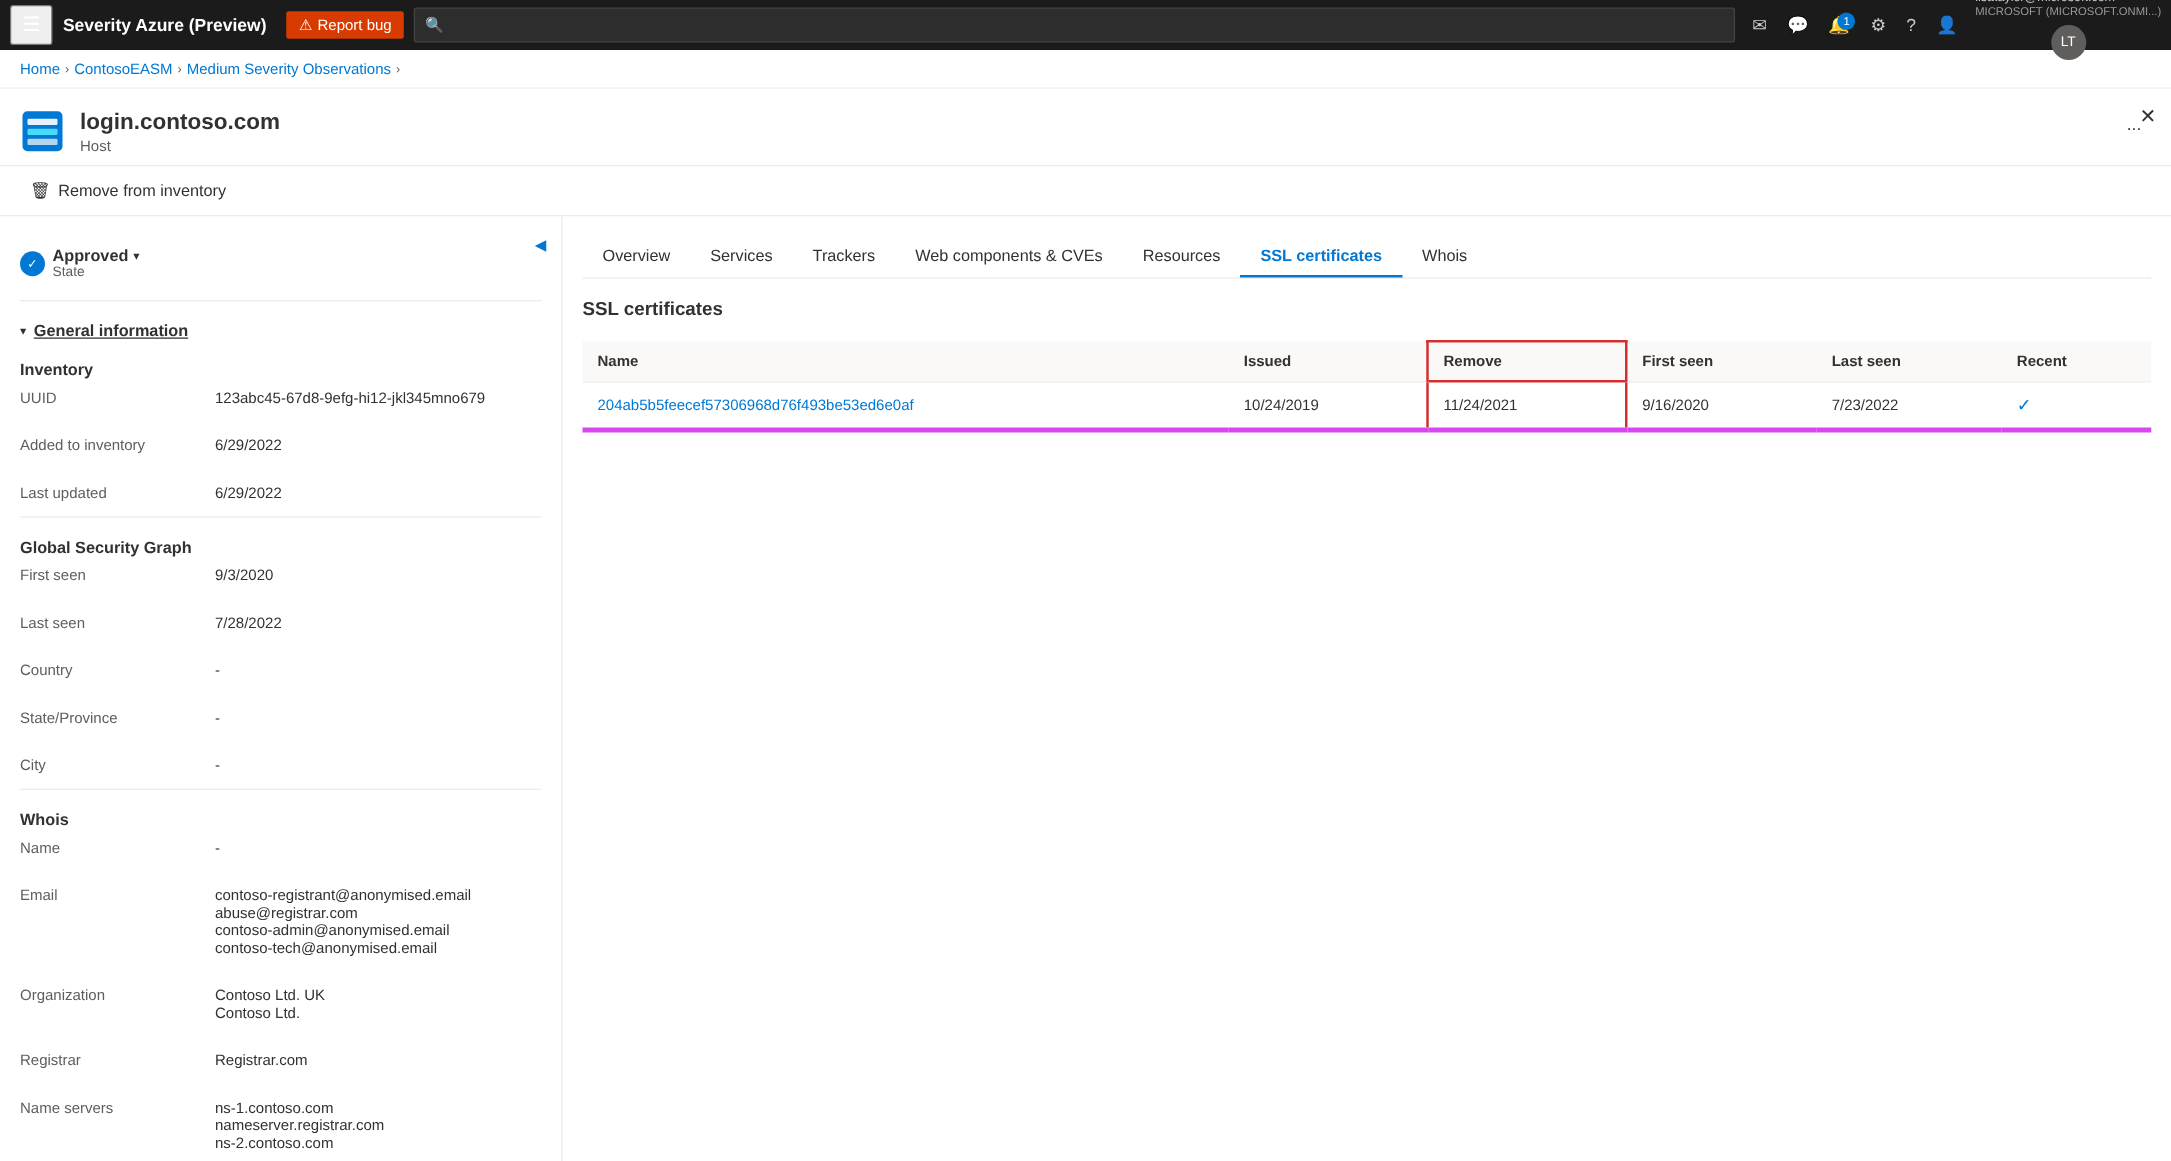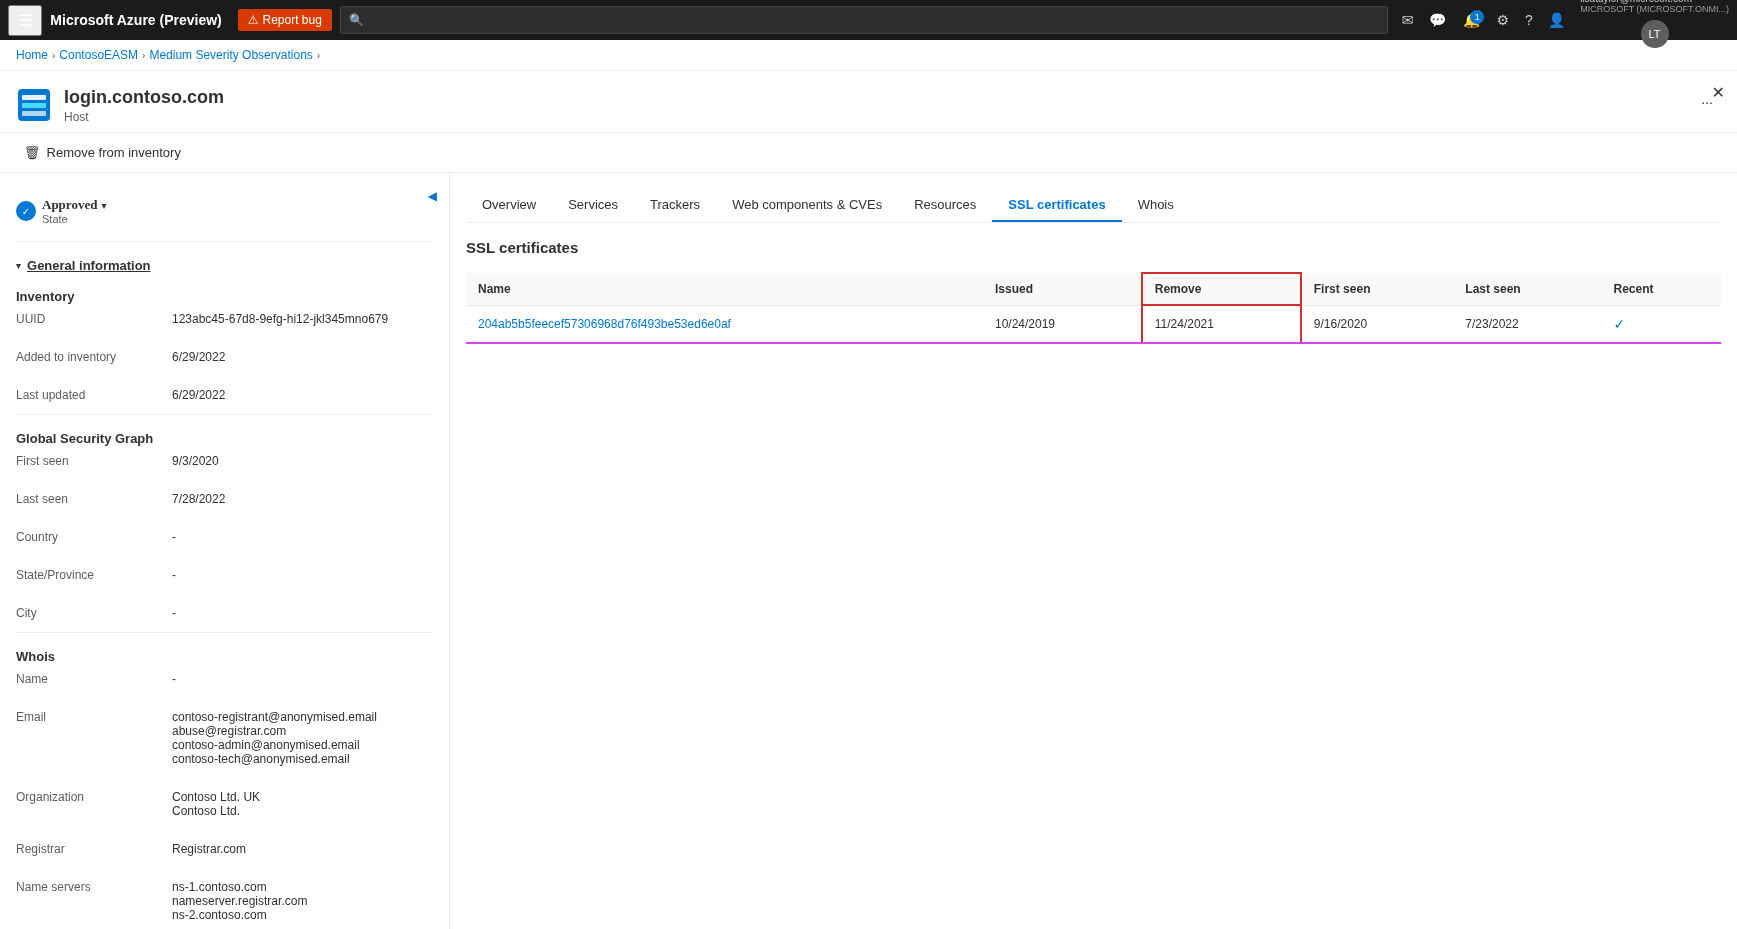--- a/index.html
+++ b/index.html
@@ -134,21 +134,21 @@
     
     .state-widget {
       display: flex; align-items: center; gap: 6px;
       padding: 8px 0 16px 0; border-bottom: 1px solid #edebe9;
     }
     .state-icon {
       width: 20px; height: 20px; border-radius: 50%;
       background: #0078d4; display: flex; align-items: center; justify-content: center;
       color: #fff; font-size: 10px;
     }
-    .state-label { font-size: 13px; font-weight: 600; color: #323130; font-family: Liberation Serif, serif; }
+    .state-label { font-size: 13px; font-weight: 600; color: #323130; }
     .state-sublabel { font-size: 11px; color: #605e5c; }
     .state-chevron { color: #323130; font-size: 10px; cursor: pointer; }
 
     
     .section-header {
       display: flex; align-items: center; gap: 6px;
       padding: 16px 0 8px 0; cursor: pointer;
     }
     .section-header-text { font-size: 13px; font-weight: 600; color: #323130; text-decoration: underline; }
     .section-chevron { color: #323130; font-size: 10px; }
@@ -192,41 +192,41 @@
     .table-title { font-size: 15px; font-weight: 600; margin-bottom: 16px; color: #323130; }
     .data-table { width: 100%; border-collapse: collapse; }
     .data-table th {
       text-align: left; font-size: 12px; font-weight: 600;
       color: #323130; padding: 8px 12px;
       border-bottom: 1px solid #edebe9;
       background: #faf9f8;
     }
     .data-table td {
       padding: 10px 12px; font-size: 12px;
-      border-bottom: 2px solid #d946ef;
+      border-bottom: 4px solid #d946ef;
       vertical-align: middle;
     }
     .link-cell { color: #0078d4; text-decoration: none; cursor: pointer; }
     .expires-cell {
       border: 2px solid #d32f2f;
       color: #323130;
       font-weight: 500;
     }
     .check-icon { color: #0078d4; font-size: 14px; }
 
     .th-expires {
       border: 2px solid #d32f2f;
     }
   </style>
 </head>
 <body>
 
 <nav class="top-nav">
   <button class="nav-hamburger">☰</button>
-  <span class="nav-title">Microsoft Azure (Preview)</span>
+  <span class="nav-title">Severity Azure (Preview)</span>
   <button class="nav-report-bug">
     <span>⚠</span>
     <span>Report bug</span>
   </button>
   <div class="nav-search">
     <span class="nav-search-icon">🔍</span>
   </div>
   <div class="nav-icons">
     <button class="nav-icon-btn">✉</button>
     <button class="nav-icon-btn">💬</button>

